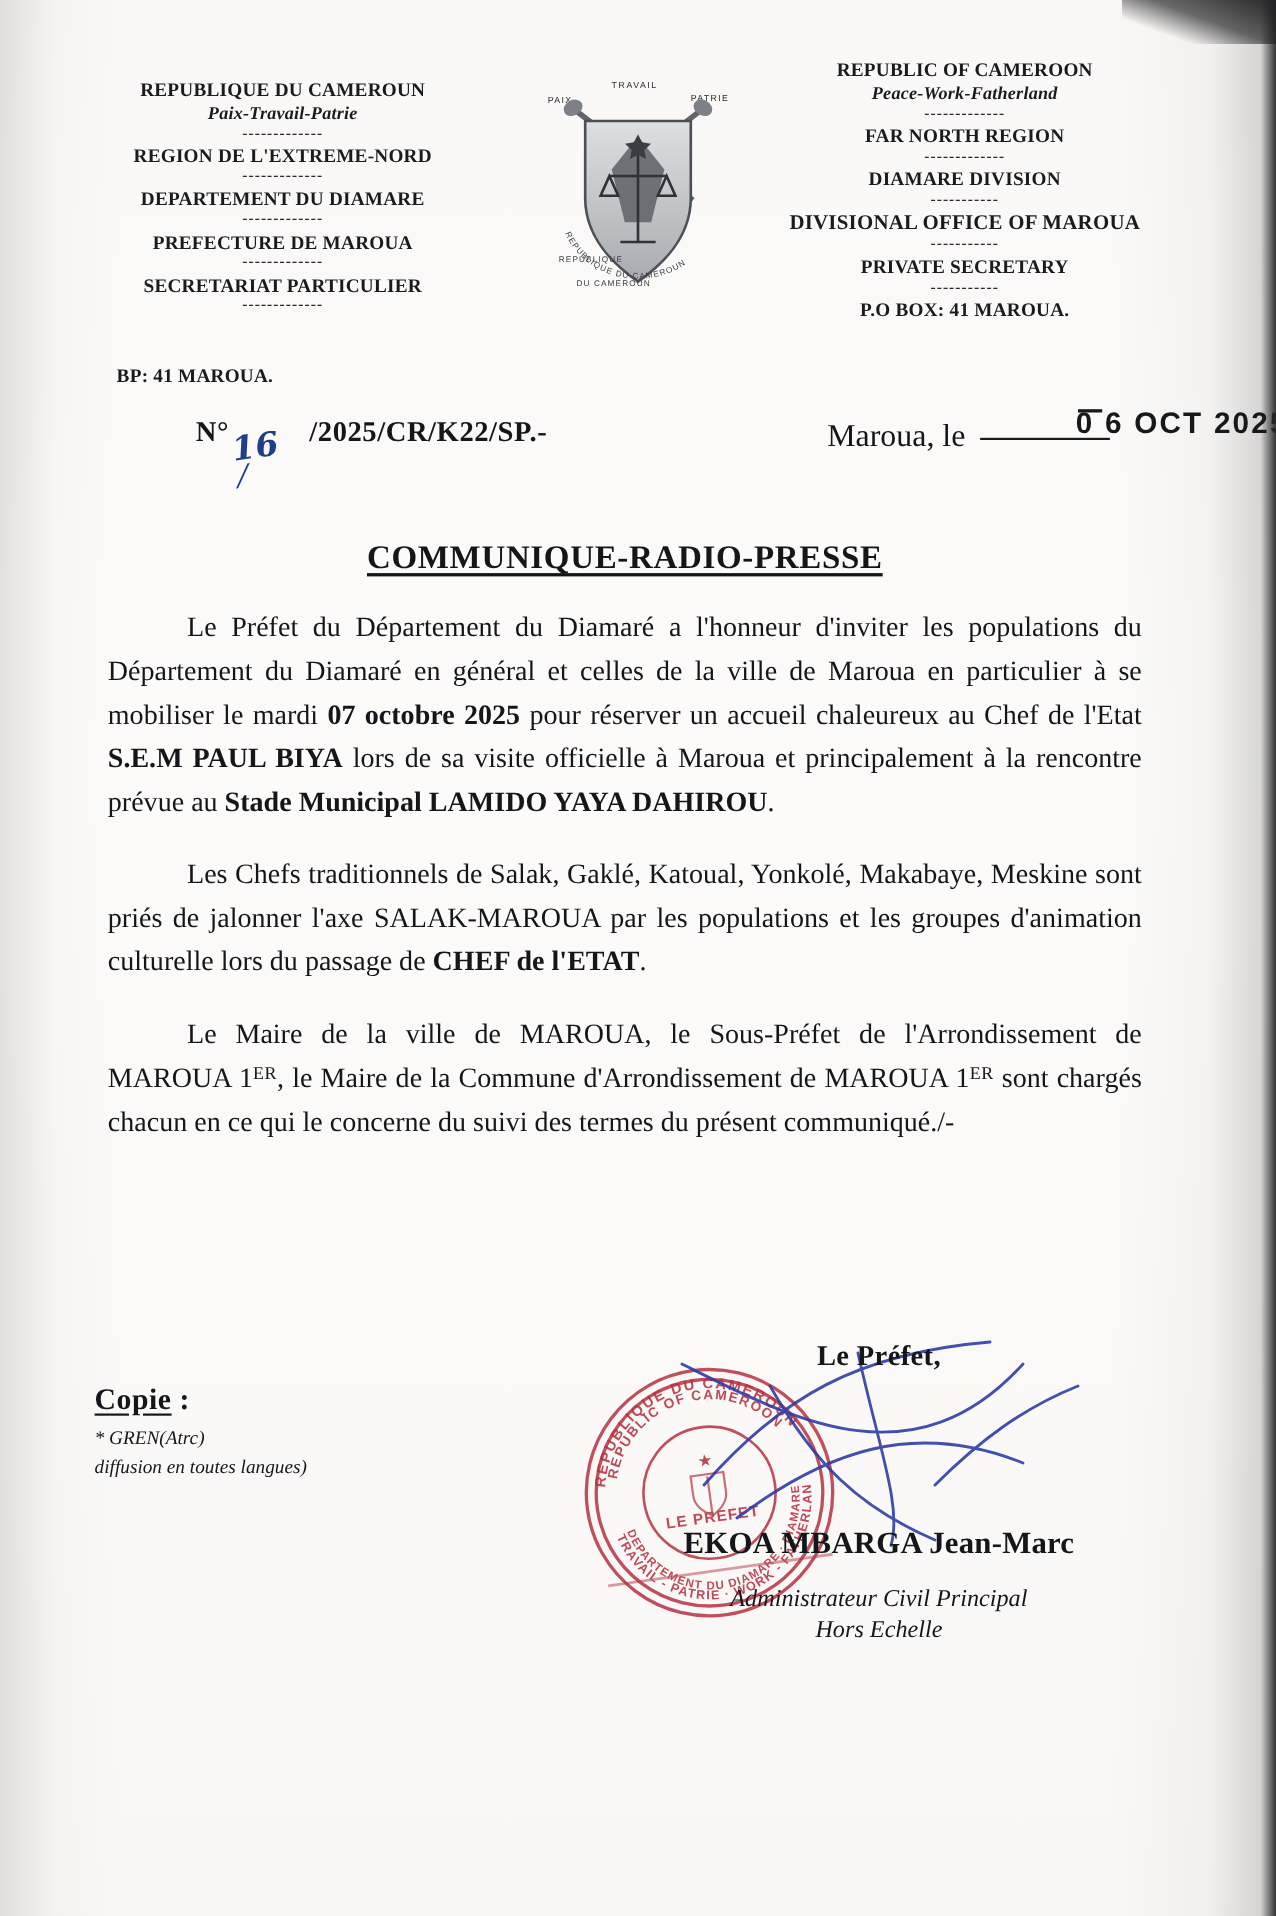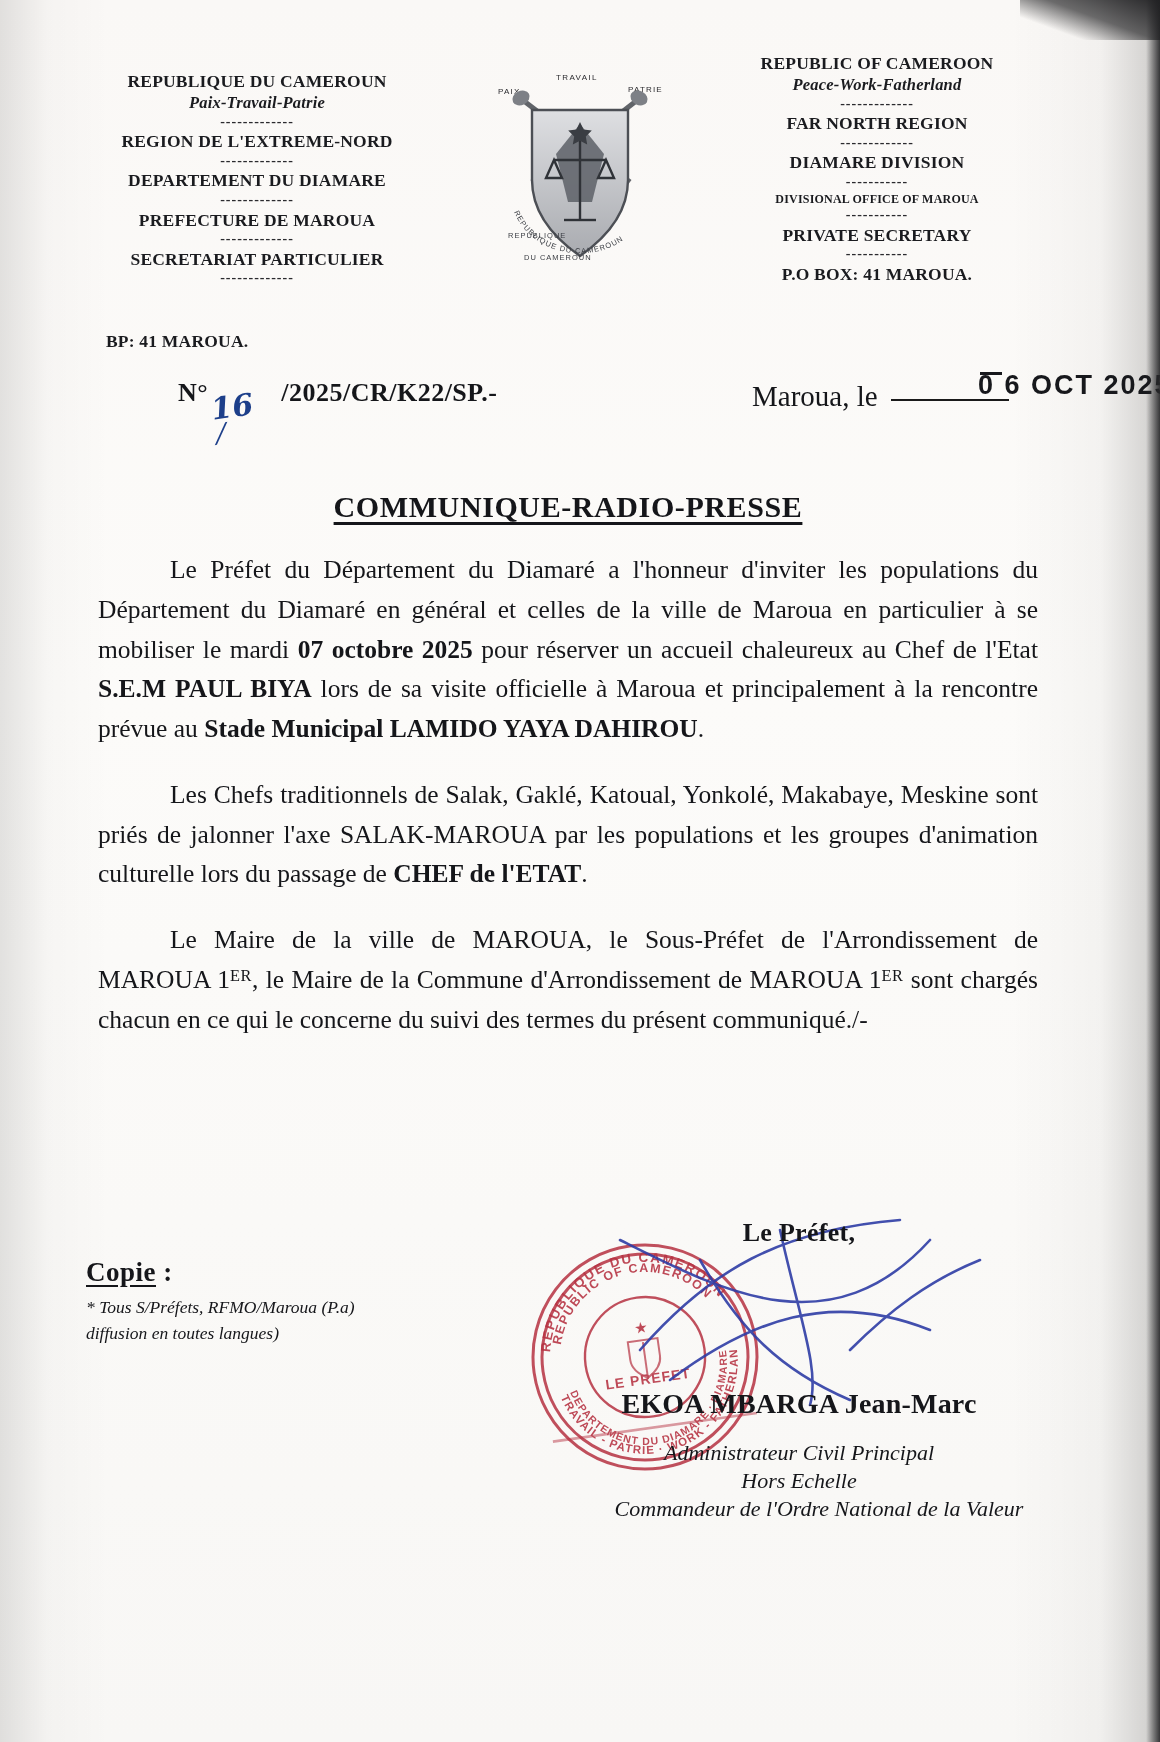--- a/index.html
+++ b/index.html
@@ -70,21 +70,21 @@
     margin: 3px 0 3px 0;
     font-weight: bold;
   }
   .italic-sub {
     font-style: italic;
     font-weight: bold;
     font-size: 16.5px;
     margin-top: 4px;
   }
   .hdr-item { margin-top: 2px; white-space: nowrap; }
-  .hdr-item.small { font-size: 12px; }
+  .hdr-item.small { font-size: 19px; }
 
   
   .arms {
     position: absolute;
     left: 480px;
     top: 10px;
     width: 200px;
     height: 225px;
   }
   .arms svg { display: block; }
@@ -384,21 +384,21 @@
         <p><span>Le Préfet du Département du Diamaré a l'honneur d'inviter les populations du Département du Diamaré en général et celles de la ville de Maroua en particulier à se mobiliser le mardi </span><b>07 octobre 2025</b><span> pour réserver un accueil chaleureux au Chef de l'Etat </span><b>S.E.M PAUL BIYA</b><span> lors de sa visite officielle à Maroua et principalement à la rencontre prévue au </span><b>Stade Municipal LAMIDO YAYA DAHIROU</b><span>.</span></p>
         <p><span>Les Chefs traditionnels de Salak, Gaklé, Katoual, Yonkolé, Makabaye, Meskine sont priés de jalonner l'axe SALAK-MAROUA par les populations et les groupes d'animation culturelle lors du passage de </span><b>CHEF de l'ETAT</b><span>.</span></p>
         <p><span>Le Maire de la ville de MAROUA, le Sous-Préfet de l'Arrondissement de MAROUA 1</span><span class="sup">ER</span><span>, le Maire de la Commune d'Arrondissement de MAROUA 1</span><span class="sup">ER</span><span> sont chargés chacun en ce qui le concerne du suivi des termes du présent communiqué./-</span></p>
       </div>
 
     <div class="copy-block">
       <div class="copy-title">
         <u>Copie</u><span> :</span>
       </div>
       <div class="copy-list">
-        <div>* Tous S/Préfets, RFMO/Maroua (P.a)</div>
+        <div>* GREN(Atrc)</div>
         <div>diffusion en toutes langues)</div>
       </div>
     </div>
 
     <div class="stamp">
       <svg width="250" height="250" viewBox="0 0 250 250" xmlns="http://www.w3.org/2000/svg">
         <g transform="rotate(-8 125 125)" fill="none" stroke="#b63242" stroke-width="3" opacity="0.85">
           <circle cx="125" cy="125" r="112"></circle>
           <circle cx="125" cy="125" r="103"></circle>
           <circle cx="125" cy="125" r="60" stroke-width="2.4"></circle>
@@ -447,20 +447,19 @@
           <path d="M250 150 C 290 110, 330 80, 380 60"></path>
         </g>
       </svg>
     </div>
 
     <div class="signature-block">
       <div class="sig-label">Le Préfet,</div>
       <div class="sig-name">EKOA MBARGA Jean-Marc</div>
       <div class="sig-role">Administrateur Civil Principal</div>
       <div class="sig-role2">Hors Echelle</div>
-      <div class="sig-role3">Commandeur de l'Ordre National de la Valeur</div>
     </div>
 
   </div>
 
   <div class="dark-edge-right"></div>
   <div class="dark-edge-top-right"></div>
 </div>
 
 </body></html>

